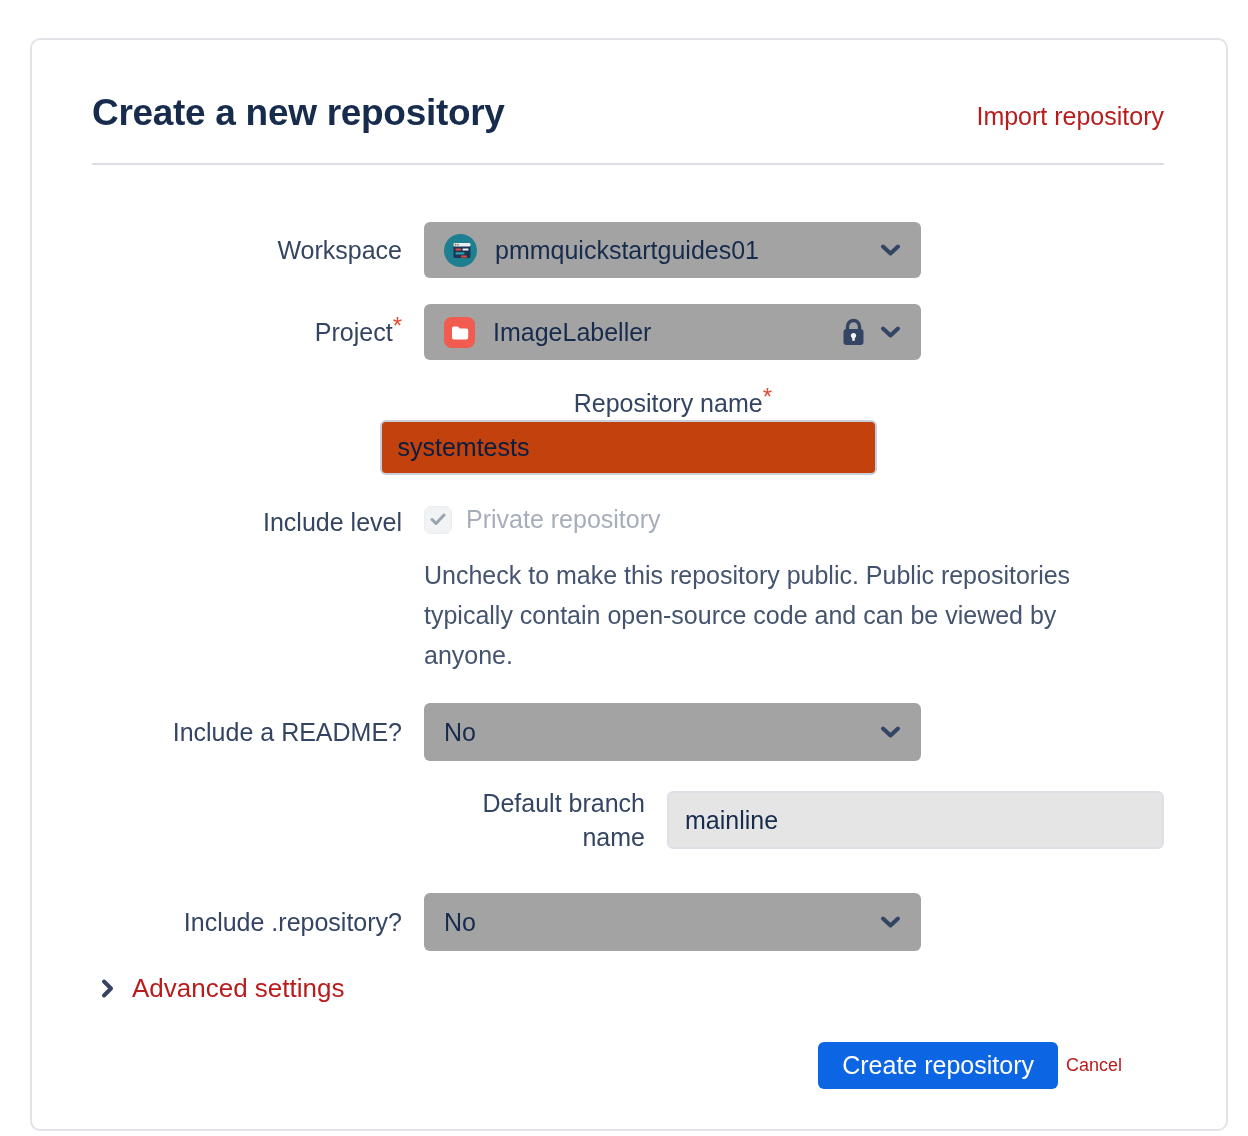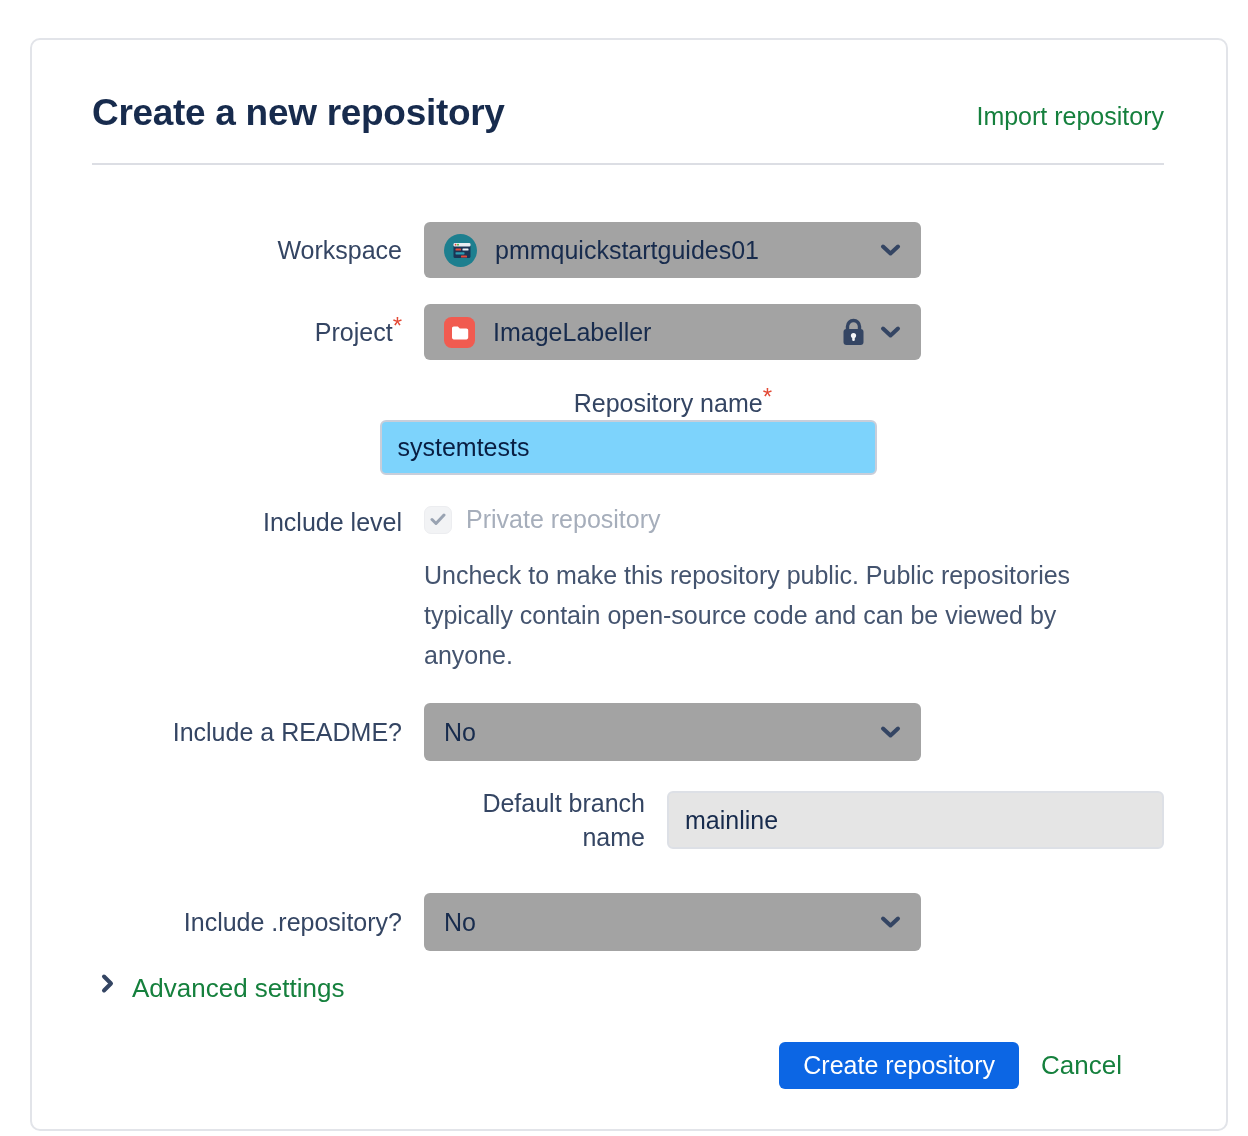--- a/index.html
+++ b/index.html
@@ -23,21 +23,21 @@
     justify-content: space-between;
     align-items: flex-end;
   }
   .page-title {
     font-size: 37px;
     font-weight: 700;
     color: #172B4D;
     letter-spacing: -0.3px;
   }
   .link {
-    color: #15803d;
+    color: #b91c1c;
     text-decoration: none;
     cursor: pointer;
   }
   .import-link { font-size: 25px; padding-bottom: 3px; }
   .divider {
     border: none;
     border-top: 2px solid #DCDEE4;
     margin-top: 29px;
   }
   .form { margin-top: 57px; }
@@ -91,21 +91,21 @@
     width: 497px;
     height: 55px;
     border-radius: 6px;
     font-size: 25px;
     font-family: "Liberation Sans", sans-serif;
     padding: 0 16px;
     color: #091E42;
     outline: none;
   }
   .input-highlight {
-    background: #7dd3fc;
+    background: #c2410c;
     border: 2px solid #C8CEDA;
   }
   .input-plain {
     background: #e5e5e5;
     border: 2px solid #DDE0E6;
     color: #172B4D;
   }
   .checkbox-line { display: flex; align-items: center; }
   .checkbox {
     width: 28px; height: 28px;
@@ -122,21 +122,21 @@
   }
   .helper-text {
     margin-top: 21px;
     width: 676px;
     font-size: 25px;
     line-height: 40px;
     color: #44546F;
   }
   .advanced-row {
     display: flex;
-    align-items: flex-start;
+    align-items: center;
     padding-left: 8px;
     margin-top: 22px;
   }
   .advanced-row .chev { display: flex; align-items: center; }
   .advanced-link { font-size: 26px; margin-left: 17px; }
   .actions {
     display: flex;
     justify-content: flex-end;
     align-items: center;
     margin-top: 38px;
@@ -146,21 +146,21 @@
     height: 47px;
     background: #0C66E4;
     color: #ffffff;
     border: none;
     border-radius: 6px;
     font-size: 25px;
     font-family: "Liberation Sans", sans-serif;
     padding: 0 24px;
     cursor: pointer;
   }
-  .cancel-link { font-size: 26px; margin-left: 22px; }
+  .cancel-link { font-size: 18px; margin-left: 8px; }
 </style>
 </head>
 <body>
 
 <div class="card">
 
   <div class="header">
     <h1 class="page-title">Create a new repository</h1>
     <a class="link import-link" href="#">Import repository</a>
   </div>

